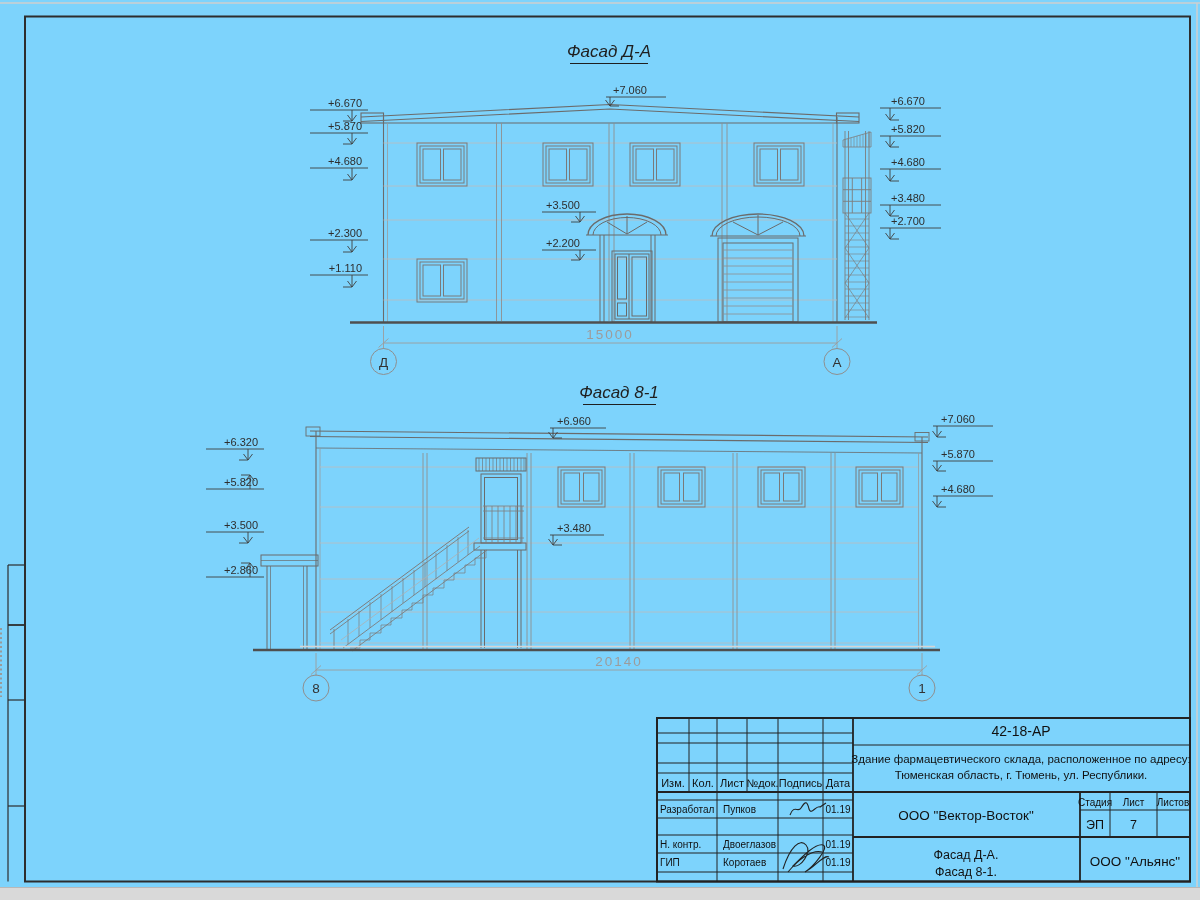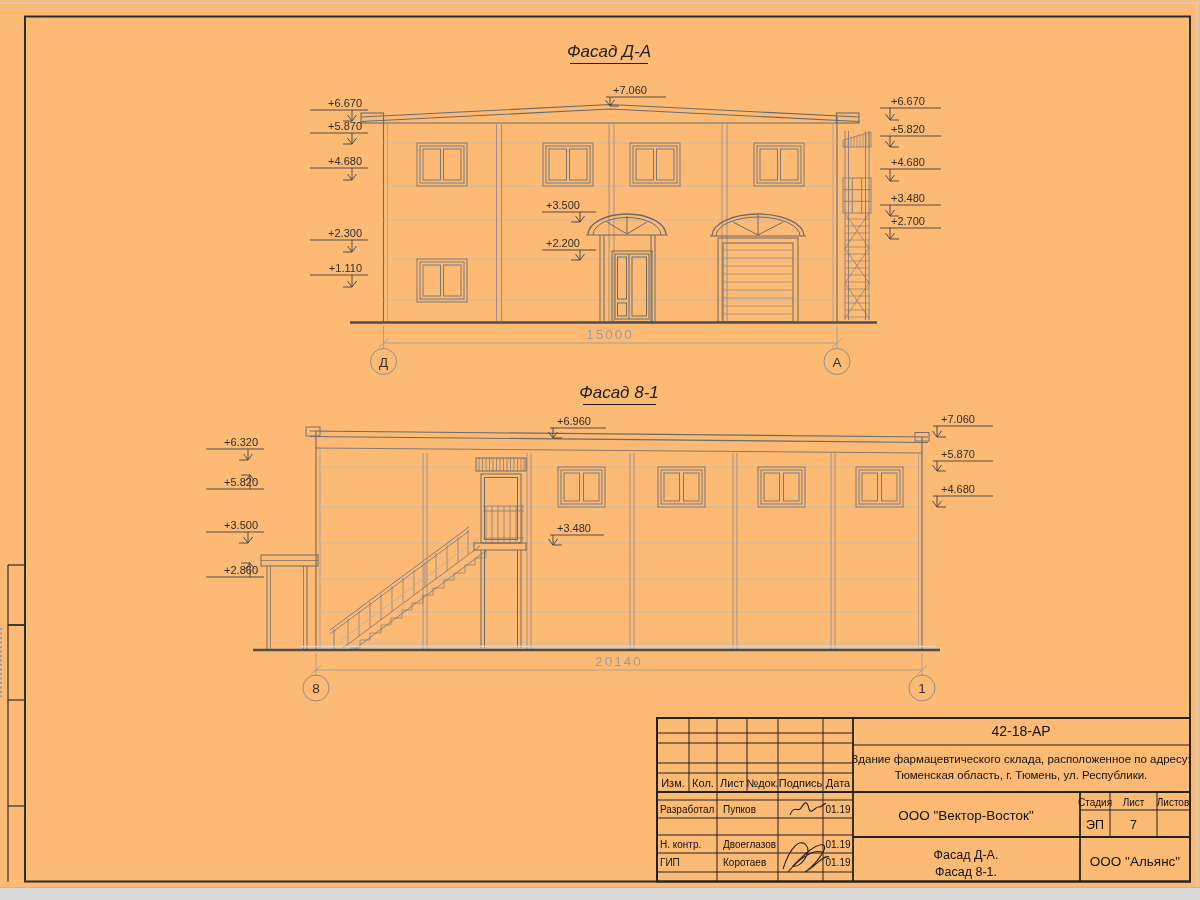--- a/index.html
+++ b/index.html
@@ -1,16 +1,16 @@
 <!DOCTYPE html>
 <html><head>
 <meta charset="utf-8">
 <style>
   html,body{margin:0;padding:0;background:#e9e9e9;}
-  .page{position:relative;width:1200px;height:900px;background:#fdba74;overflow:hidden;
+  .page{position:relative;width:1200px;height:900px;background:#7dd3fc;overflow:hidden;
         font-family:"Liberation Sans",sans-serif;}
   svg{position:absolute;left:0;top:0;}
   text{font-family:"Liberation Sans",sans-serif;}
   .lbl{font-size:11px;fill:#2e2e2e;}
   .dim{font-size:13.5px;fill:#9c9c9c;letter-spacing:2px;}
   .ax{font-size:13.5px;fill:#333;}
   .ttl{font-size:17px;font-style:italic;fill:#1f1f1f;}
   .tbh{font-size:11px;fill:#111;}
   .tbs{font-size:10px;fill:#111;}
   .tbb{font-size:13.5px;fill:#111;}

